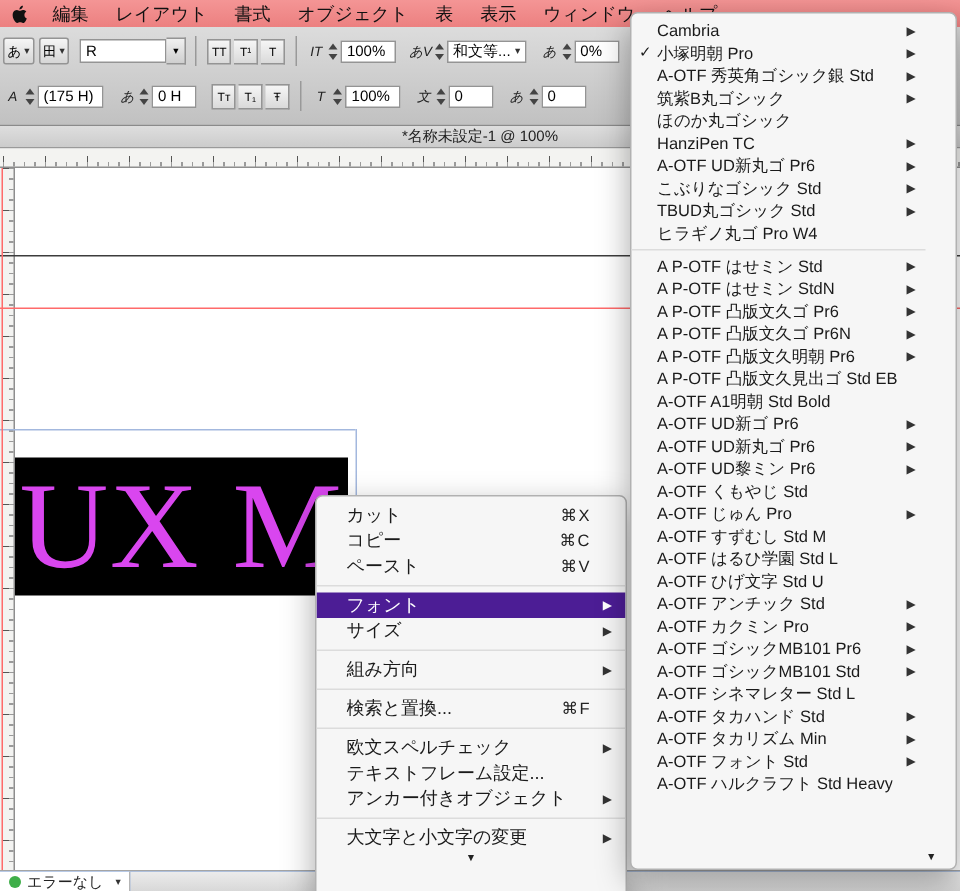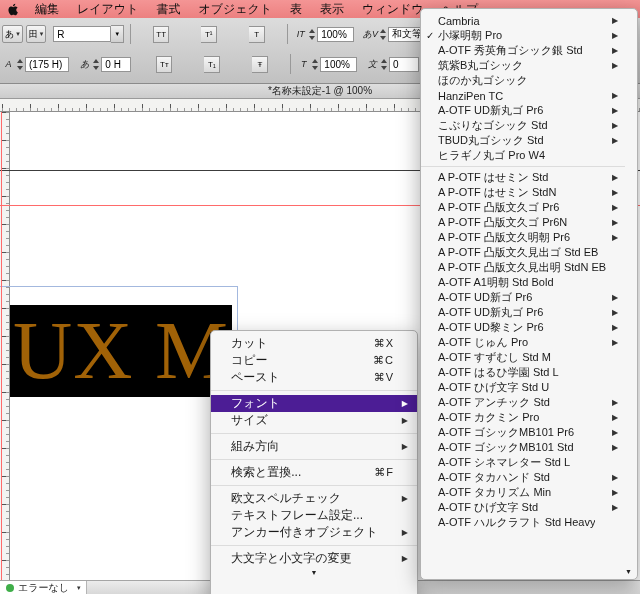--- a/index.html
+++ b/index.html
@@ -22,21 +22,21 @@
   .cp-widget{display:flex;align-items:center;height:16px;border:1px solid #949494;
     background:linear-gradient(#f5f5f5,#d6d6d6);padding:0 2px;margin-right:3px;font-size:9px;border-radius:2px;}
   .cp-wglyph{margin-right:2px;}
   .cp-warrow{font-size:7px;color:#333;}
   .cp-combo{display:flex;align-items:center;height:16px;margin-left:4px;}
   .cp-combo-val{width:50px;height:14px;background:#fff;border:1px solid #949494;font-size:10px;
     display:flex;align-items:center;padding:0 3px;}
   .cp-combo-btn{width:12px;height:16px;border:1px solid #949494;border-left:none;font-size:7px;
     display:flex;align-items:center;justify-content:center;background:linear-gradient(#f0f0f0,#cfcfcf);}
   .cp-sep{width:1px;height:20px;background:#999;margin:0 6px;}
-  .cp-btn{width:16px;height:17px;border:1px solid #949494;border-left:none;margin:16px;padding:0;
+  .cp-btn{width:16px;height:17px;border:1px solid #949494;border-left:none;margin:1px;padding:0;
     background:linear-gradient(#f6f6f6,#dadada);font-size:8px;display:flex;align-items:center;justify-content:center;}
   .cp-btns .cp-btn:first-of-type{border-left:1px solid #949494;}
   .cp-field{display:flex;align-items:center;margin-right:9px;justify-content:space-between;}
   .cp-icon{font-size:9px;min-width:13px;text-align:center;color:#222;font-style:italic;}
   .cp-stepper{width:8px;height:11px;position:relative;margin:0 1px;}
   .cp-stepper::before,.cp-stepper::after{content:"";position:absolute;left:1px;width:0;height:0;
     border-left:3px solid transparent;border-right:3px solid transparent;}
   .cp-stepper::before{top:0;border-bottom:4px solid #444;}
   .cp-stepper::after{bottom:0;border-top:4px solid #444;}
   .cp-box{min-width:30px;height:15px;background:#fff;border:1px solid #949494;font-size:10px;
@@ -69,21 +69,21 @@
   .canvas{position:absolute;left:10px;top:112px;width:630px;height:468px;background:#fff;z-index:0;}
   .guide{position:absolute;z-index:1;}
   .g-dark{left:0;top:170px;width:640px;height:1px;background:#3c3c3c;}
   .g-red-h{left:0;top:205px;width:640px;height:1px;background:#ff6a6a;}
   .g-red-v{left:1px;top:112px;width:1px;height:468px;background:#ff6a6a;z-index:2;}
   .g-blue-h{left:0;top:286px;width:237px;height:1px;background:#a3b8de;}
   .g-blue-v{left:237px;top:286px;width:1px;height:294px;background:#a3b8de;}
   .text-frame{position:absolute;left:10px;top:305px;width:222px;height:92px;background:#000;z-index:2;
     overflow:hidden;}
   .frame-text{font-family:"Liberation Serif","DejaVu Serif",serif;font-size:82px;line-height:92px;
-    color:#a16207;white-space:nowrap;display:block;margin-left:3px;letter-spacing:1px;}
+    color:#d946ef;white-space:nowrap;display:block;margin-left:3px;letter-spacing:1px;}
 
   
   .status-bar{position:absolute;left:0;top:580px;width:640px;height:14px;z-index:3;display:flex;
     border-top:1px solid #a5a5a5;box-sizing:border-box;background:#3b82f6;font-size:10px;color:#222;justify-content:flex-end;}
   .preflight{display:flex;align-items:center;gap:4px;background:#fff;padding:0 6px;border-right:1px solid #b5b5b5;}
   .dot{width:8px;height:8px;border-radius:50%;background:#3fae49;display:inline-block;}
   .sb-arrow{font-size:7px;color:#333;margin-left:4px;}
   .sb-rest{flex:1;background:linear-gradient(#ececec,#d8d8d8);}
 
   
@@ -558,27 +558,20 @@
         </div>
 
         <div class="f-item">
           <span class="mi-check"></span>
           <span class="mi-label">A P-OTF 凸版文久見出ゴ Std EB</span>
           <span class="mi-right">
             <span class="mi-arrow"></span>
           </span>
         </div>
 
-        <div class="f-item">
-          <span class="mi-check"></span>
-          <span class="mi-label">A P-OTF 凸版文久見出明 StdN EB</span>
-          <span class="mi-right">
-            <span class="mi-arrow"></span>
-          </span>
-        </div>
 
         <div class="f-item">
           <span class="mi-check"></span>
           <span class="mi-label">A-OTF A1明朝 Std Bold</span>
           <span class="mi-right">
             <span class="mi-arrow"></span>
           </span>
         </div>
 
         <div class="f-item">
@@ -598,20 +591,27 @@
         </div>
 
         <div class="f-item">
           <span class="mi-check"></span>
           <span class="mi-label">A-OTF UD黎ミン Pr6</span>
           <span class="mi-right">
             <span class="mi-arrow">▶</span>
           </span>
         </div>
 
+        <div class="f-item">
+          <span class="mi-check"></span>
+          <span class="mi-label">A-OTF くもやじ Std</span>
+          <span class="mi-right">
+            <span class="mi-arrow"></span>
+          </span>
+        </div>
 
         <div class="f-item">
           <span class="mi-check"></span>
           <span class="mi-label">A-OTF じゅん Pro</span>
           <span class="mi-right">
             <span class="mi-arrow">▶</span>
           </span>
         </div>
 
         <div class="f-item">
@@ -690,21 +690,21 @@
           <span class="mi-check"></span>
           <span class="mi-label">A-OTF タカリズム Min</span>
           <span class="mi-right">
             <span class="mi-arrow">▶</span>
           </span>
         </div>
 
 
         <div class="f-item">
           <span class="mi-check"></span>
-          <span class="mi-label">A-OTF ひげ文字 Std</span>
+          <span class="mi-label">A-OTF フォント Std</span>
           <span class="mi-right">
             <span class="mi-arrow">▶</span>
           </span>
         </div>
 
         <div class="f-item">
           <span class="mi-check"></span>
           <span class="mi-label">A-OTF ハルクラフト Std Heavy</span>
           <span class="mi-right">
             <span class="mi-arrow"></span>

